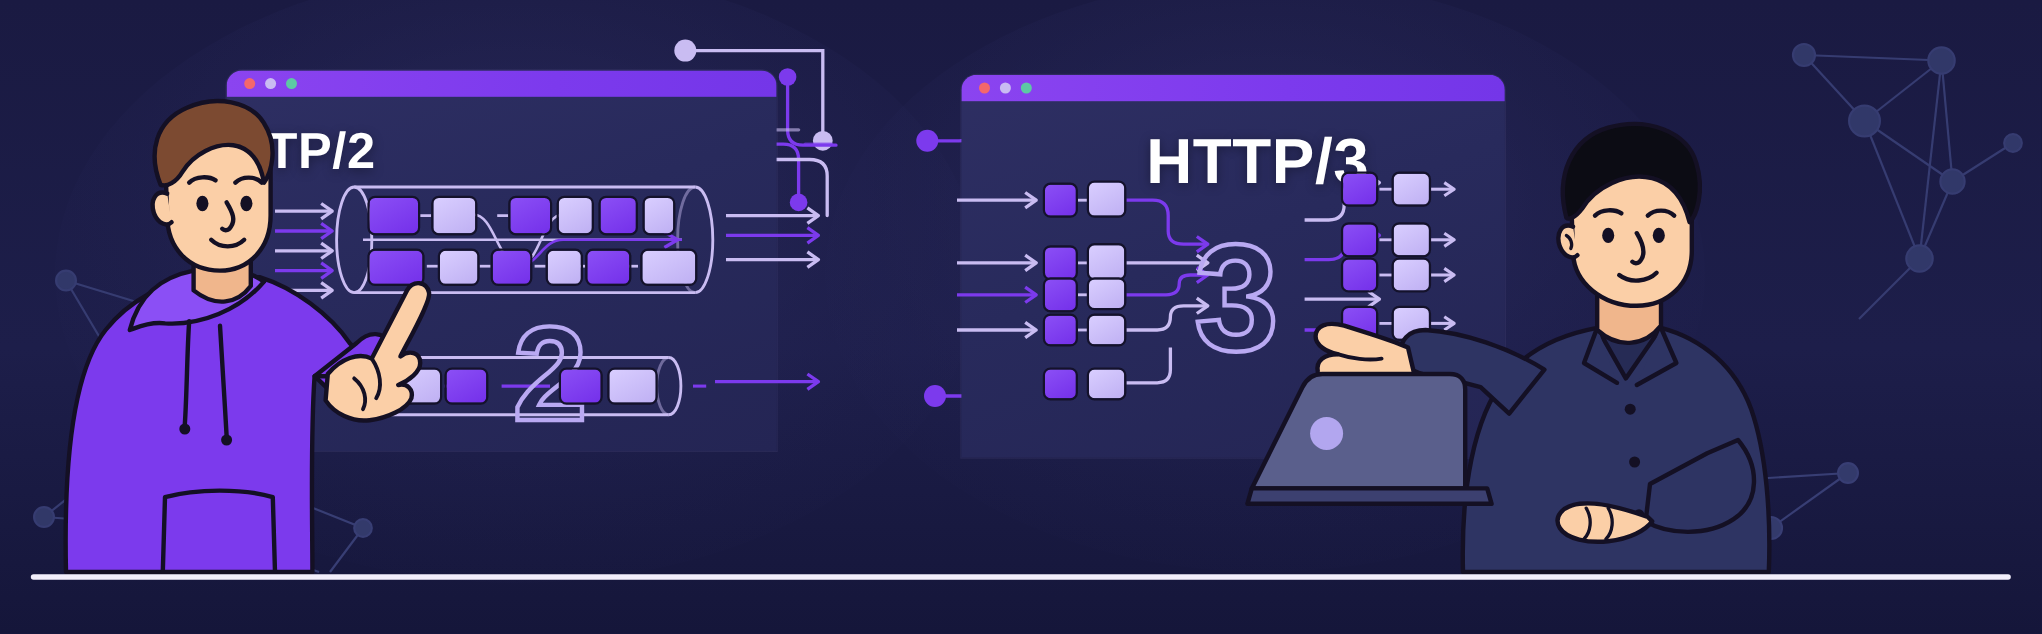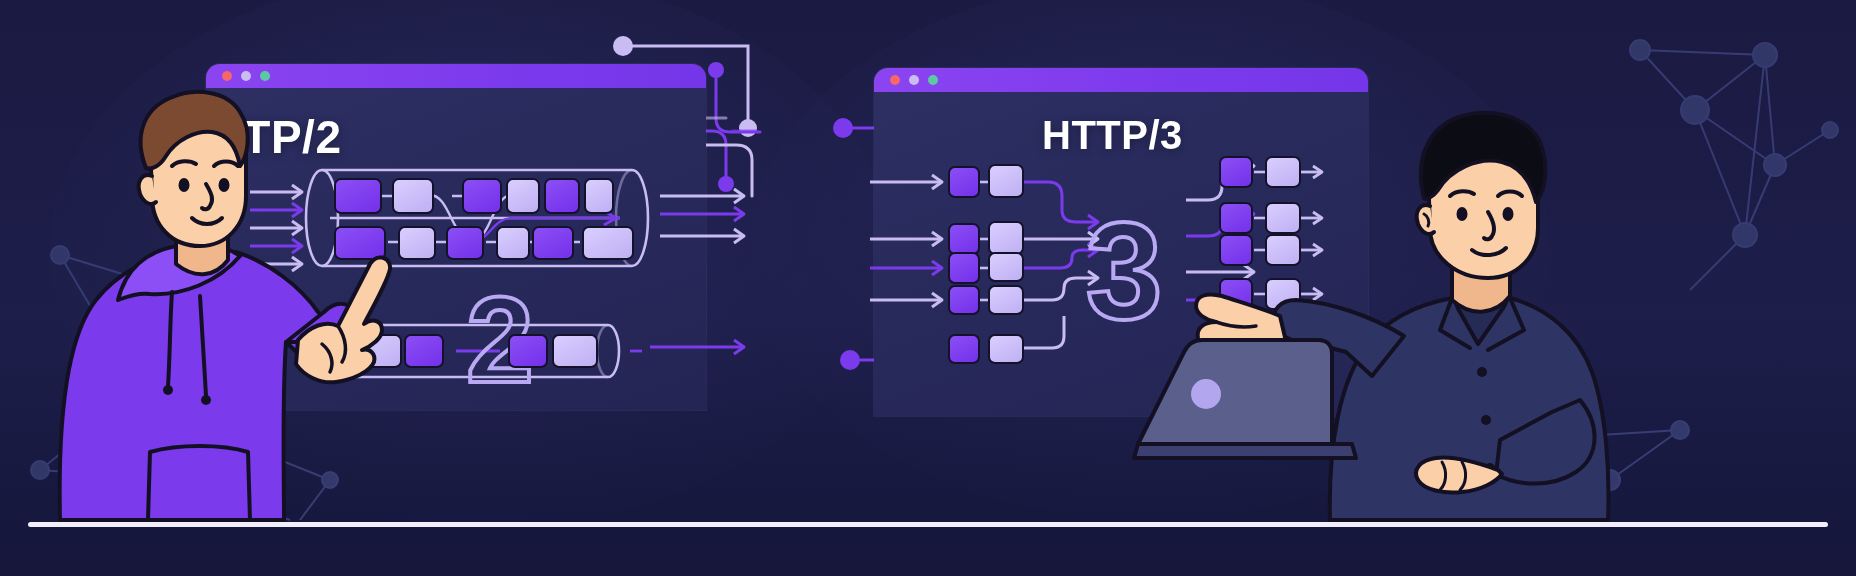--- a/index.html
+++ b/index.html
@@ -25,21 +25,21 @@
   .dot{width:10px;height:10px;border-radius:50%;}
   .dot-r{background:#f4676b;}
   .dot-y{background:#c9bcf2;}
   .dot-g{background:#5dc9a4;}
 
   .panel-title{
     position:absolute;color:#ffffff;font-weight:bold;letter-spacing:.5px;
     text-shadow:0 2px 10px rgba(0,0,0,.35);
   }
   #title2{font-size:46px;left:180px;top:110px;}
-  #title3{font-size:40px;left:195px;top:110px;text-align:right;}
+  #title3{font-size:58px;left:195px;top:110px;text-align:right;}
 
   
   .blk{position:absolute;border-radius:7px;border:2px solid #14122b;box-sizing:border-box;}
   .blk.p{background:linear-gradient(150deg,#8b4ff5,#7430ea);}
   .blk.l{background:linear-gradient(150deg,#d9ceff,#bfb0f3);}
 
   .floor{position:absolute;left:28px;top:522px;width:1800px;height:5px;background:#f2eefb;border-radius:3px;}
 </style>
 </head>
 <body>

